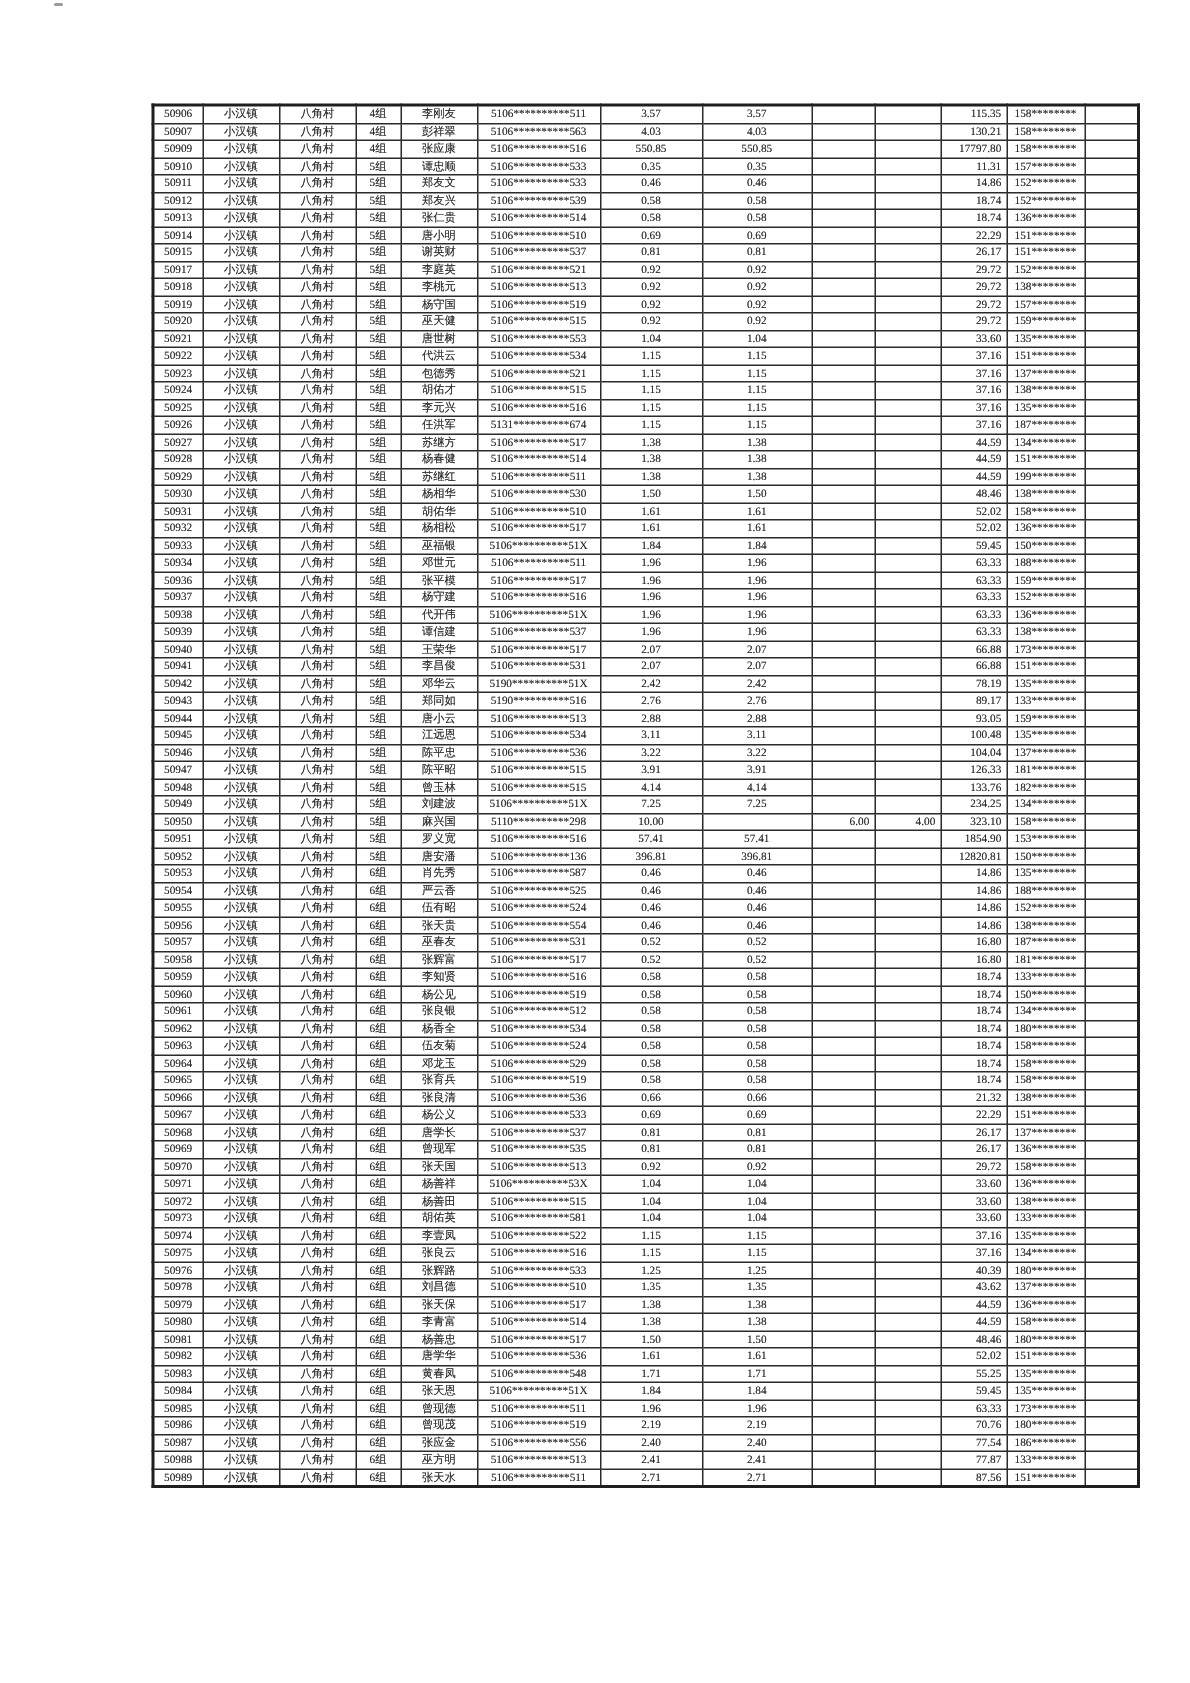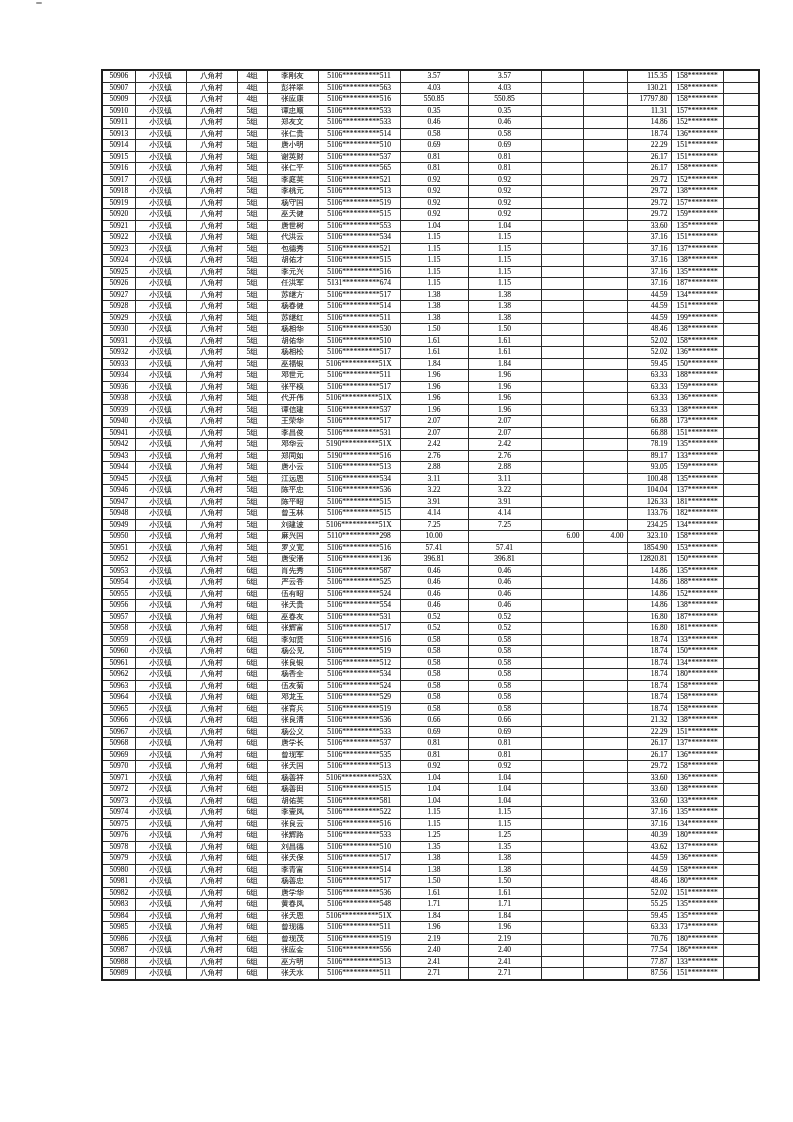--- a/index.html
+++ b/index.html
@@ -148,20 +148,35 @@
       <td>5106**********533</td>
       <td class="num">0.46</td>
       <td class="num">0.46</td>
       <td class="amt"></td>
       <td class="amt"></td>
       <td class="amt">14.86</td>
       <td>152********</td>
       <td></td>
     </tr>
         <tr>
+      <td>50912</td>
+      <td>小汉镇</td>
+      <td>八角村</td>
+      <td>5组</td>
+      <td>郑友兴</td>
+      <td>5106**********539</td>
+      <td class="num">0.58</td>
+      <td class="num">0.58</td>
+      <td class="amt"></td>
+      <td class="amt"></td>
+      <td class="amt">18.74</td>
+      <td>152********</td>
+      <td></td>
+    </tr>
+        <tr>
       <td>50913</td>
       <td>小汉镇</td>
       <td>八角村</td>
       <td>5组</td>
       <td>张仁贵</td>
       <td>5106**********514</td>
       <td class="num">0.58</td>
       <td class="num">0.58</td>
       <td class="amt"></td>
       <td class="amt"></td>
@@ -193,35 +208,20 @@
       <td>5106**********537</td>
       <td class="num">0.81</td>
       <td class="num">0.81</td>
       <td class="amt"></td>
       <td class="amt"></td>
       <td class="amt">26.17</td>
       <td>151********</td>
       <td></td>
     </tr>
         <tr>
-      <td>50916</td>
-      <td>小汉镇</td>
-      <td>八角村</td>
-      <td>5组</td>
-      <td>张仁平</td>
-      <td>5106**********565</td>
-      <td class="num">0.81</td>
-      <td class="num">0.81</td>
-      <td class="amt"></td>
-      <td class="amt"></td>
-      <td class="amt">26.17</td>
-      <td>158********</td>
-      <td></td>
-    </tr>
-        <tr>
       <td>50917</td>
       <td>小汉镇</td>
       <td>八角村</td>
       <td>5组</td>
       <td>李庭英</td>
       <td>5106**********521</td>
       <td class="num">0.92</td>
       <td class="num">0.92</td>
       <td class="amt"></td>
       <td class="amt"></td>
@@ -490,20 +490,35 @@
       <td>八角村</td>
       <td>5组</td>
       <td>张平模</td>
       <td>5106**********517</td>
       <td class="num">1.96</td>
       <td class="num">1.96</td>
       <td class="amt"></td>
       <td class="amt"></td>
       <td class="amt">63.33</td>
       <td>159********</td>
+      <td></td>
+    </tr>
+        <tr>
+      <td>50937</td>
+      <td>小汉镇</td>
+      <td>八角村</td>
+      <td>5组</td>
+      <td>杨守建</td>
+      <td>5106**********516</td>
+      <td class="num">1.96</td>
+      <td class="num">1.96</td>
+      <td class="amt"></td>
+      <td class="amt"></td>
+      <td class="amt">63.33</td>
+      <td>152********</td>
       <td></td>
     </tr>
         <tr>
       <td>50938</td>
       <td>小汉镇</td>
       <td>八角村</td>
       <td>5组</td>
       <td>代开伟</td>
       <td>5106**********51X</td>
       <td class="num">1.96</td>

